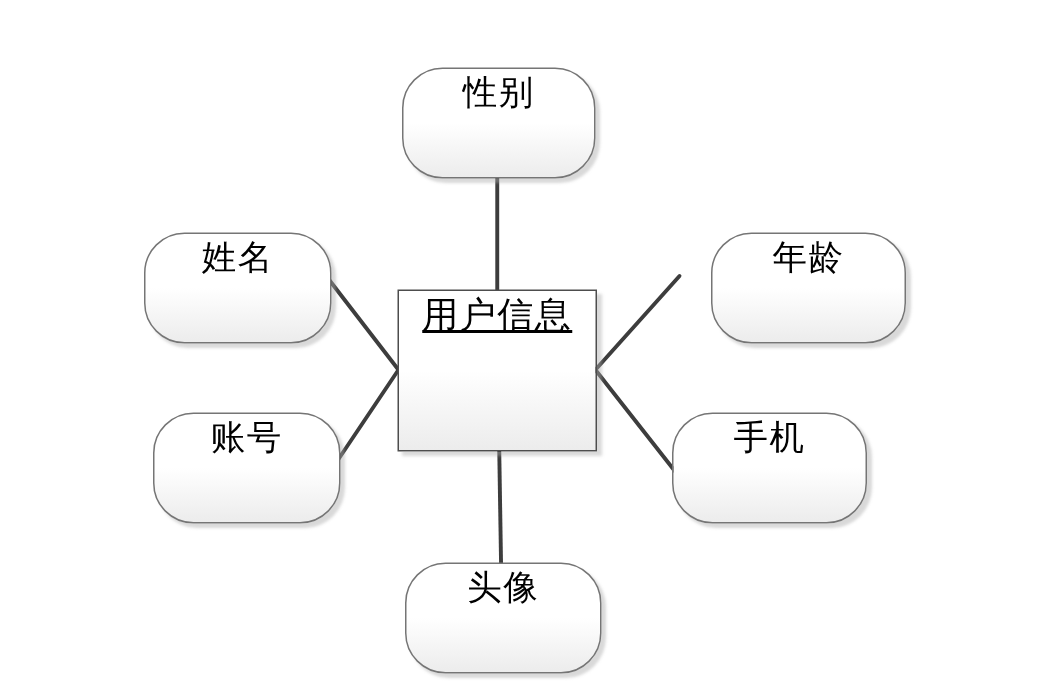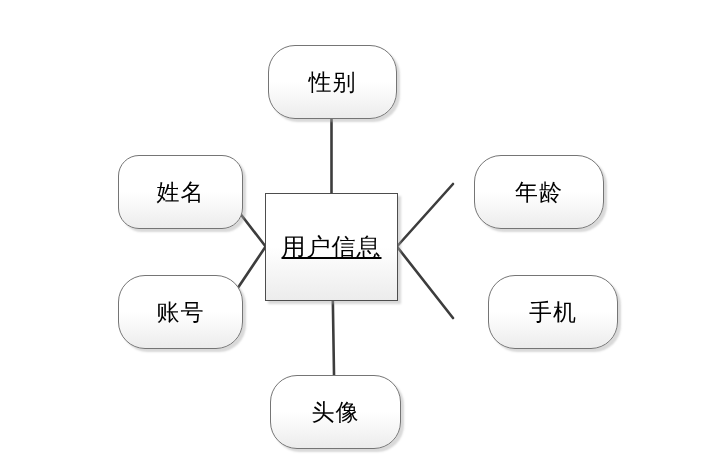--- a/index.html
+++ b/index.html
@@ -18,43 +18,43 @@
   .wires {
     position: absolute;
     left: 0; top: 0;
     width: 705px; height: 460px;
     z-index: 1;
   }
   .node {
     position: absolute;
     z-index: 2;
     display: flex;
-    align-items: center;
+    align-items: flex-start;
     justify-content: center;
     background: linear-gradient(to bottom, #ffffff 50%, #ececec 100%);
     color: #000000;
     letter-spacing: 1px;
   }
   .stadium {
     border: 1px solid #757575;
     border-radius: 27px;
     box-shadow: 3px 3px 2px rgba(170,170,170,0.45);
     font-size: 23px;
   }
   .entity {
     border: 1px solid #4d4d4d;
     box-shadow: 3px 3px 2px rgba(170,170,170,0.45);
     font-size: 24px;
     text-decoration: underline;
   }
   .node-gender  { left: 268px; top:  45px; width: 127px; height: 72px; }
-  .node-name    { left: 118px; top: 155px; width: 123px; height: 72px; border-radius: 21px; }
+  .node-name    { left: 96px; top: 155px; width: 123px; height: 72px; }
   .node-age     { left: 474px; top: 155px; width: 128px; height: 72px; }
-  .node-account { left: 102px; top: 275px; width: 123px; height: 72px; margin-left: 16px; }
-  .node-phone   { left: 448px; top: 275px; width: 128px; height: 72px; margin-left: 40px; }
+  .node-account { left: 102px; top: 275px; width: 123px; height: 72px; }
+  .node-phone   { left: 448px; top: 275px; width: 128px; height: 72px; }
   .node-avatar  { left: 270px; top: 375px; width: 129px; height: 72px; }
   .node-entity  { left: 265px; top: 193px; width: 131px; height: 106px; }
 </style>
 </head>
 <body>
 
 <div class="canvas">
 
   <svg class="wires" viewBox="0 0 705 460" xmlns="http://www.w3.org/2000/svg">
     <line x1="331.5" y1="80" x2="331.5" y2="245" stroke-width="2.6" stroke-linecap="round" stroke="#3d3d3d"></line>

